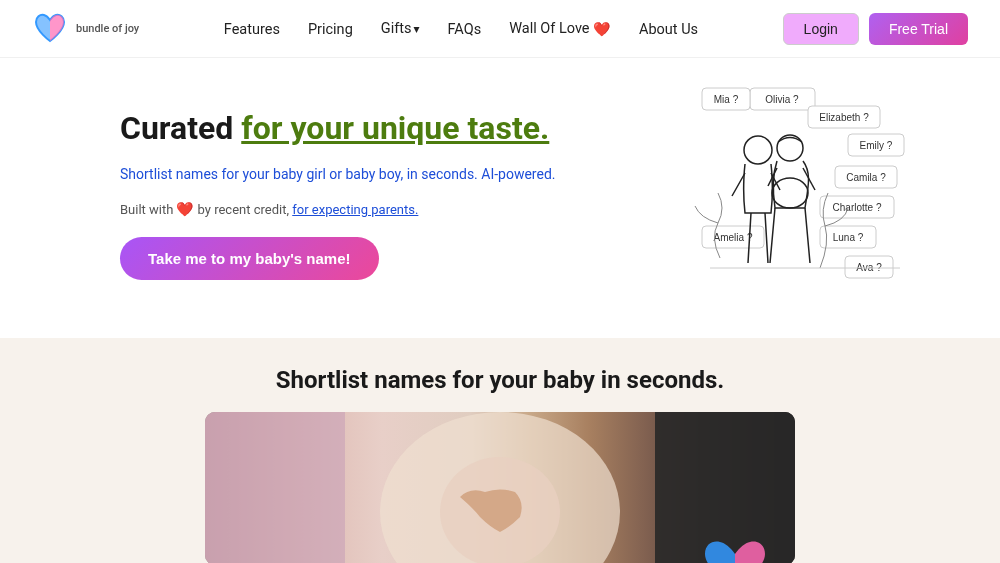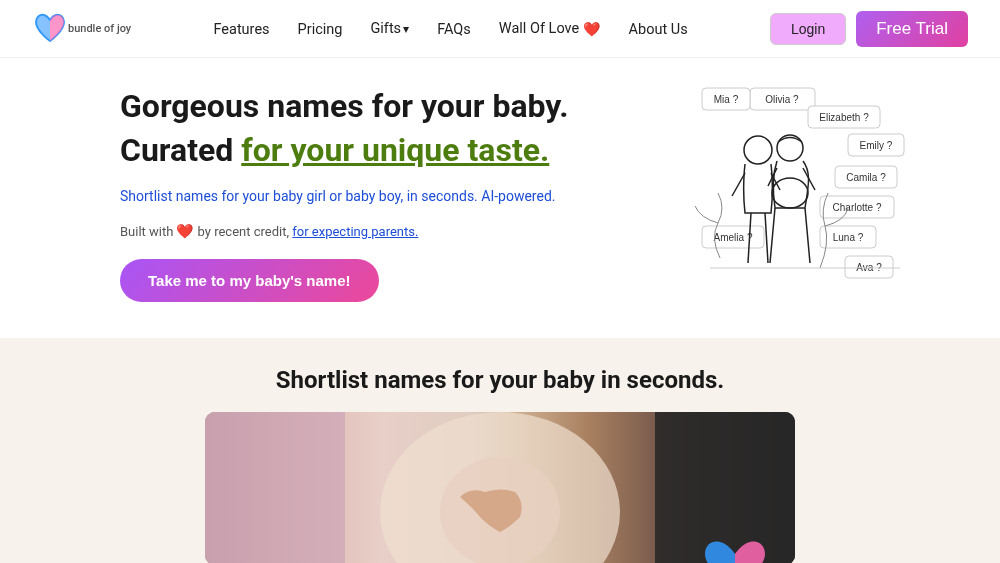--- a/index.html
+++ b/index.html
@@ -13,21 +13,21 @@
       padding: 0 32px;
       height: 58px;
       background: #fff;
       border-bottom: 1px solid #f0f0f0;
       position: relative;
       z-index: 10;
     }
     .nav-logo {
       display: flex;
       align-items: center;
-      gap: 0;
+      gap: 8px;
       text-decoration: none;
     }
     .logo-icon {
       width: 36px;
       height: 36px;
     }
     .logo-text {
       font-size: 11px;
       color: #555;
       line-height: 1.2;
@@ -68,21 +68,21 @@
       font-size: 14px;
       cursor: pointer;
       font-weight: 500;
     }
     .btn-free-trial {
       background: linear-gradient(135deg, #b060f0, #e040a0);
       color: #fff;
       border: none;
       padding: 8px 20px;
       border-radius: 6px;
-      font-size: 17px;
+      font-size: 14px;
       cursor: pointer;
       font-weight: 500;
     }
 
     
     .hero {
       display: flex;
       align-items: center;
       background: #fff;
       padding: 0 80px 0 120px;
@@ -238,21 +238,20 @@
   </ul>
 
   <div class="nav-actions">
     <button class="btn-login">Login</button>
     <button class="btn-free-trial">Free Trial</button>
   </div>
 </nav>
 
 <section class="hero">
   <div class="hero-content">
-    <div class="hero-title">Gorgeous names for your baby.</div>
     <div class="hero-title-line2">
       <span>Curated </span><a href="#" class="hero-link">for your unique taste.</a>
     </div>
     <p class="hero-desc">Shortlist names for your baby girl or baby boy, in seconds. AI-powered.</p>
     <p class="hero-built">
       <span>Built with</span>
       <span class="heart-inline"> ❤️ </span>
       <span>by recent credit,</span>
       <a href="#" style="color:#1d4ed8;">for expecting parents.</a>
     </p>

